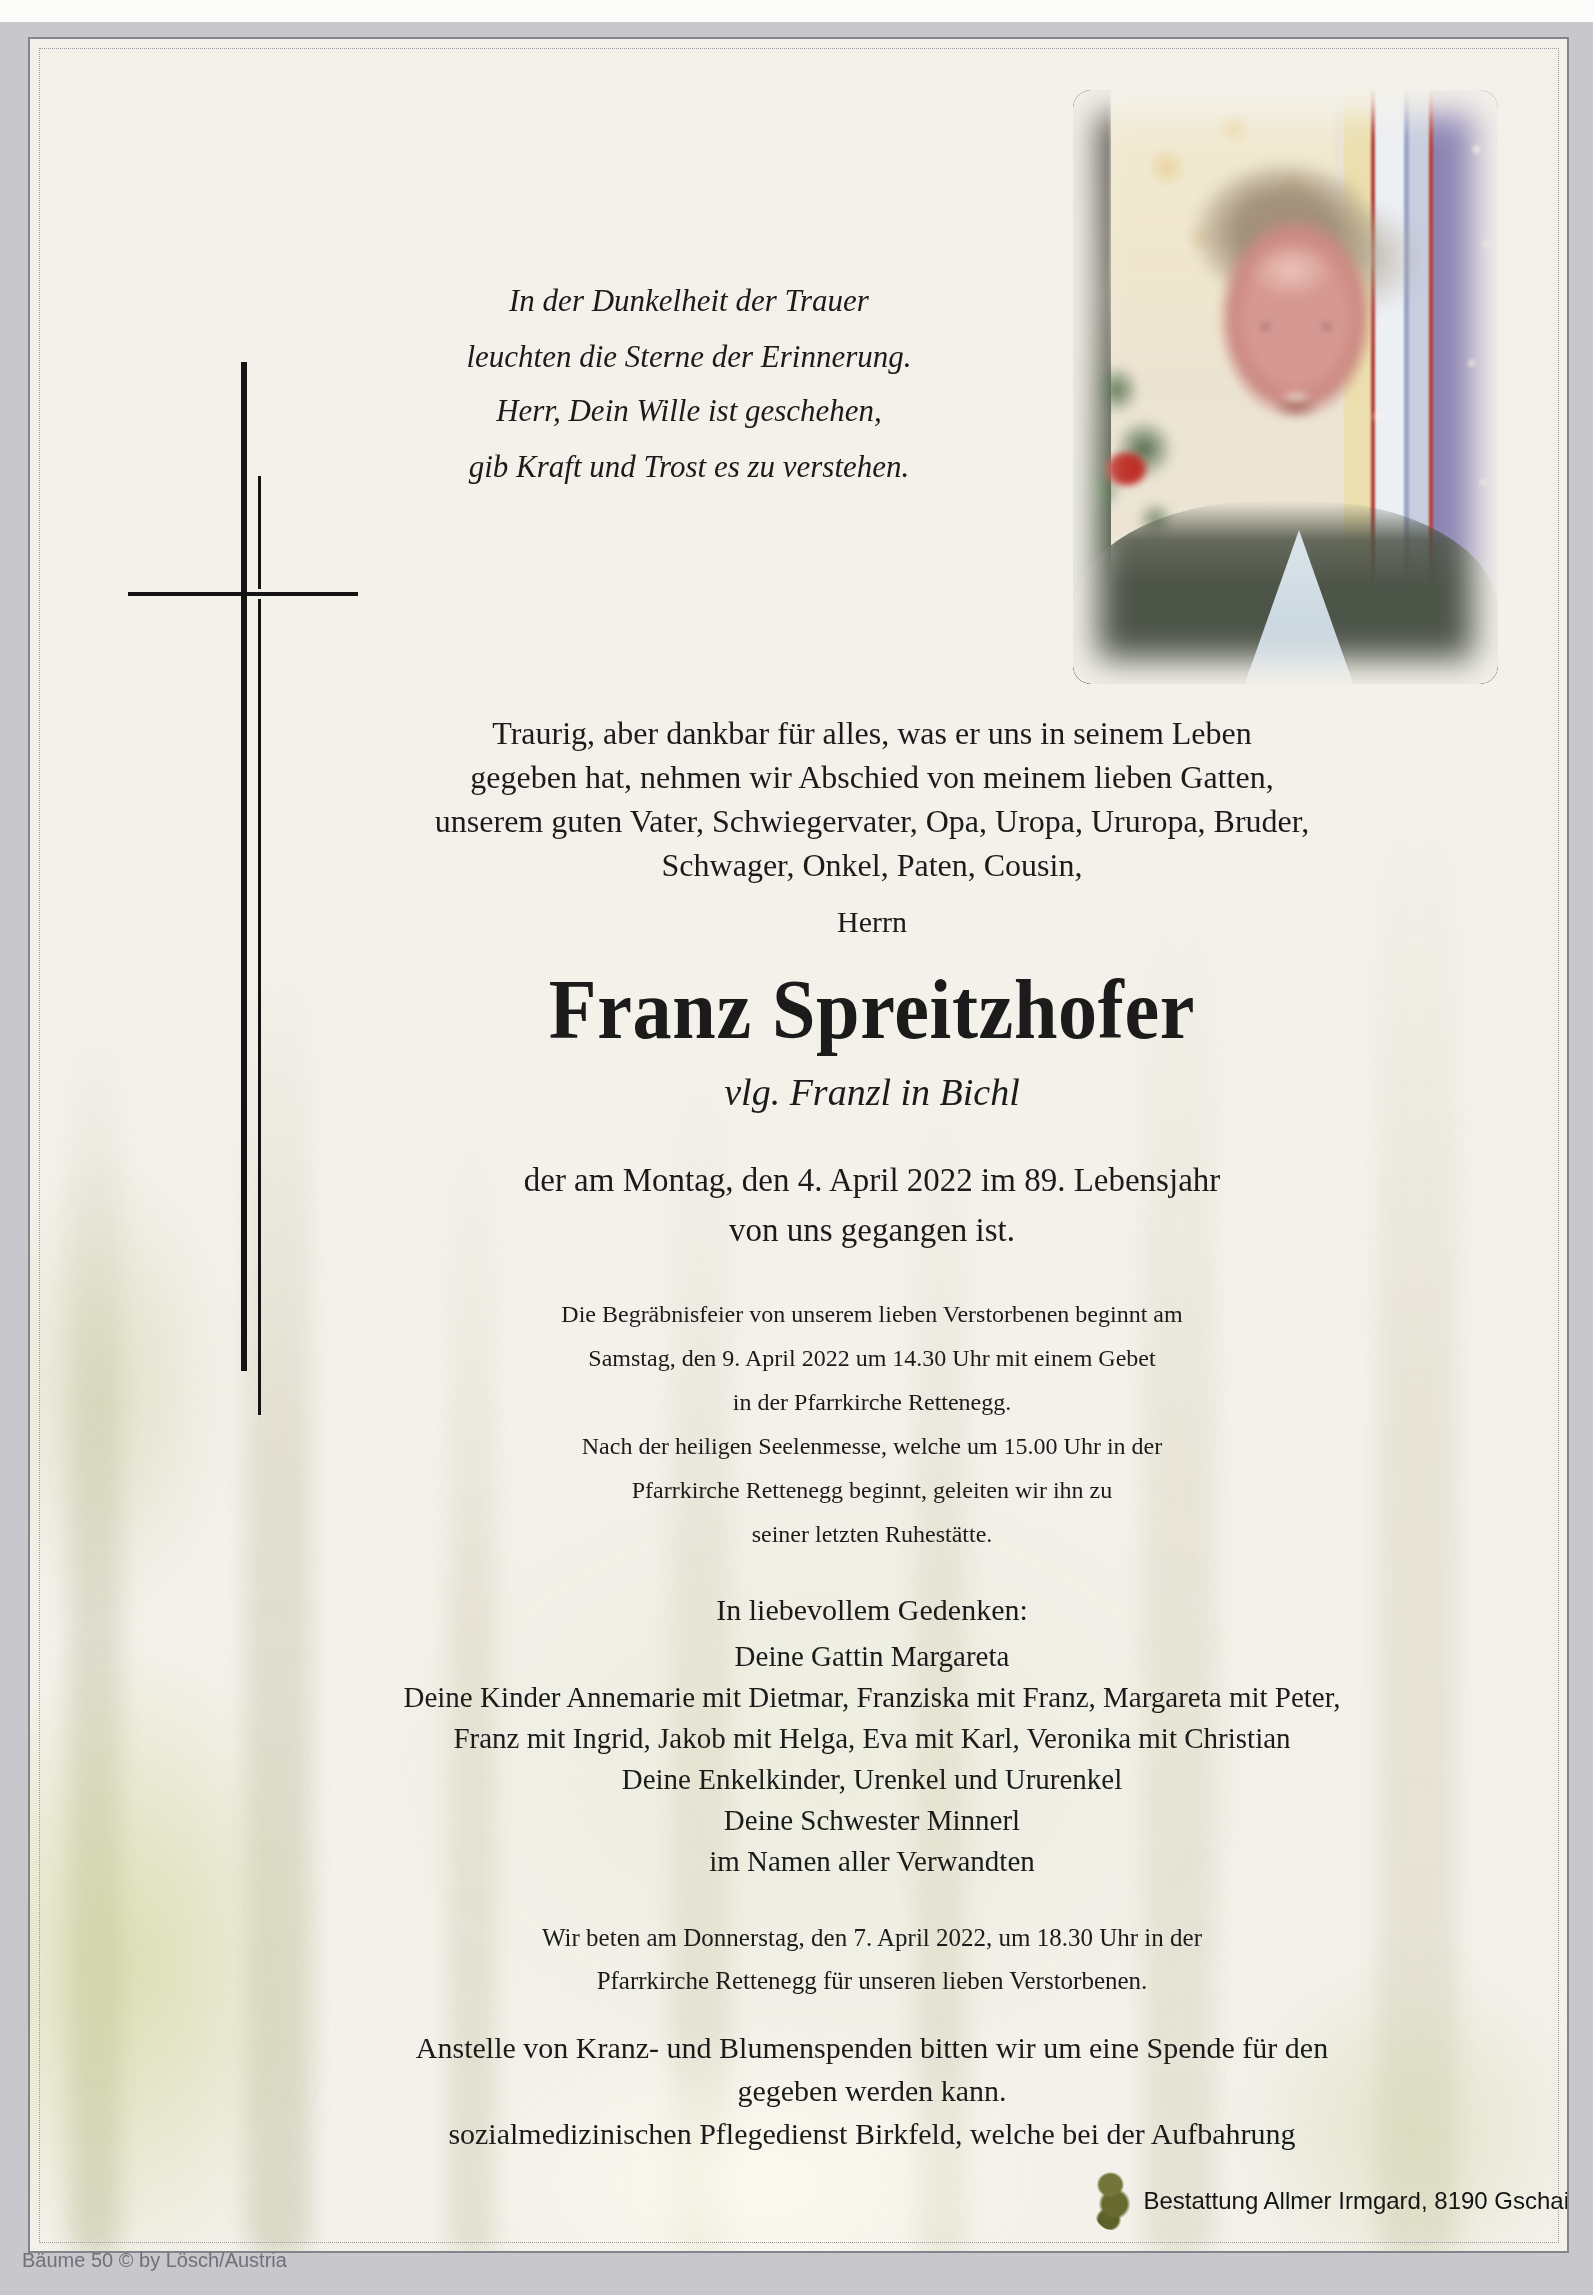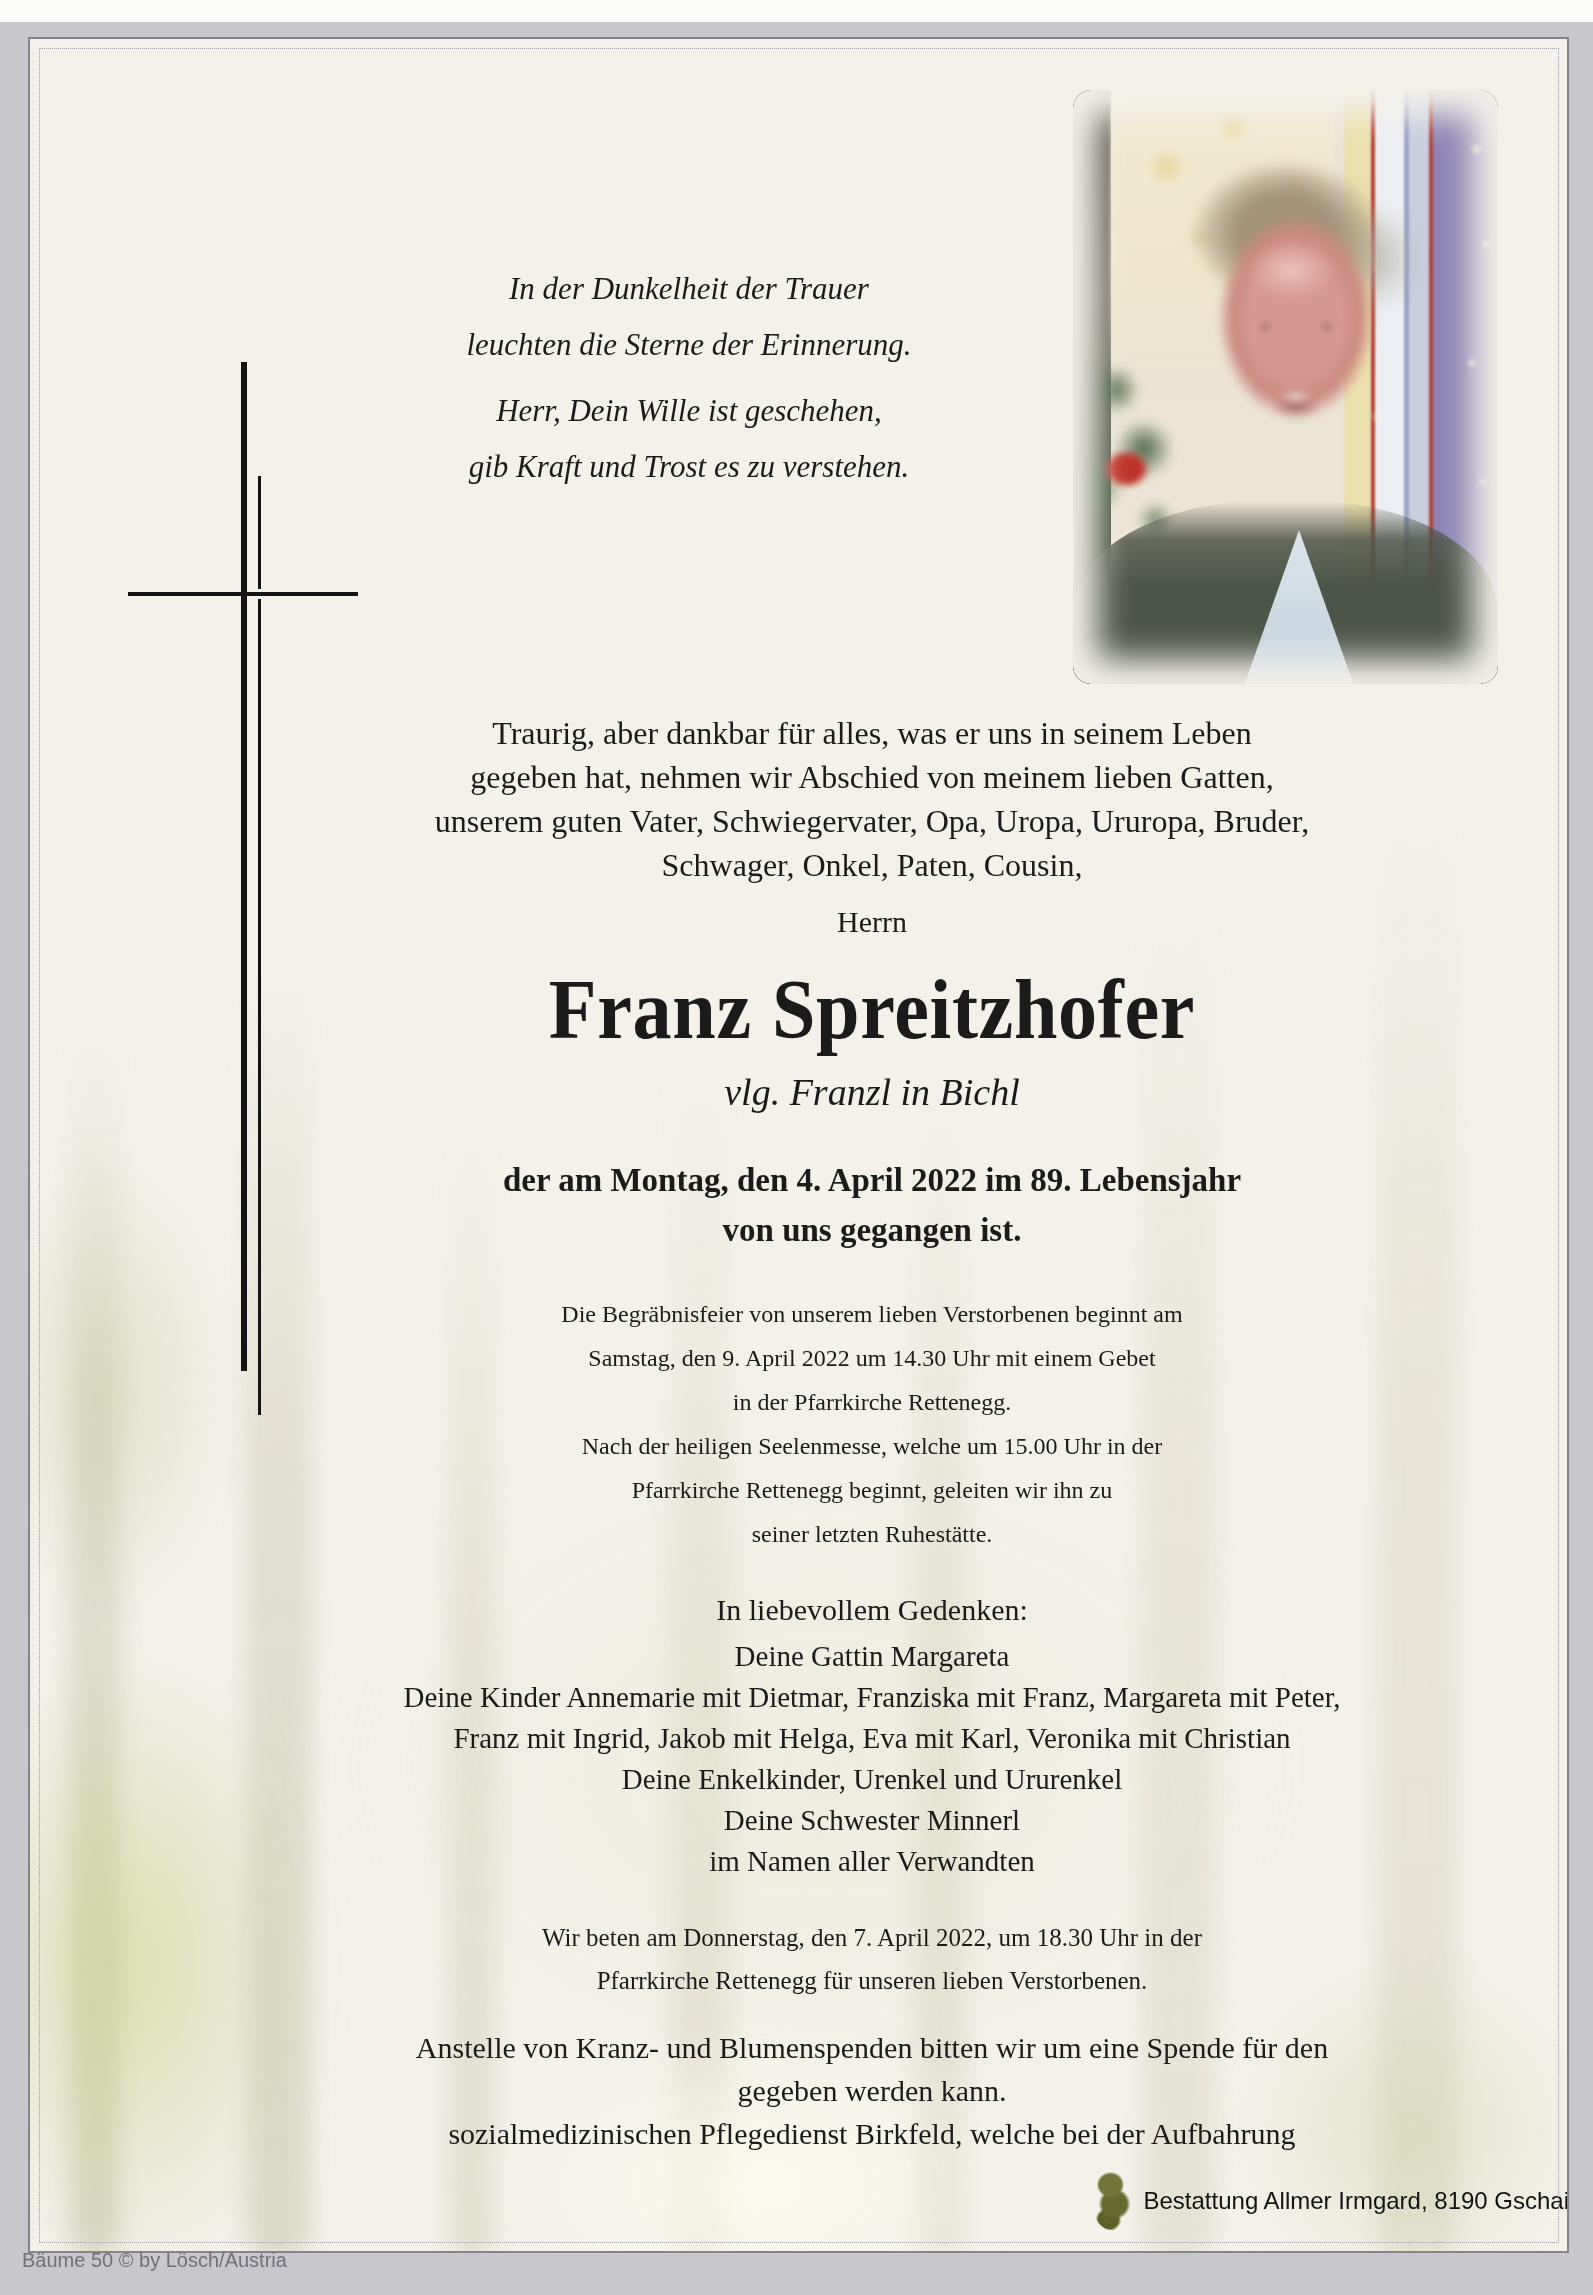--- a/index.html
+++ b/index.html
@@ -96,27 +96,27 @@
     background:linear-gradient(180deg, rgba(77,84,72,0) 0%, rgba(77,84,72,0.85) 39px, #4d5448 85px);
     border-radius:45% 45% 0 0 / 60% 60% 0 0; }
   .ph-shirt { left:141px; bottom:0; width:170px; height:154px;
     background:linear-gradient(180deg,#dbe4ea,#c3d2dd); 
     clip-path:polygon(18% 100%, 50% 0%, 82% 100%); filter:blur(1.3px); }
   .ph-feather { inset:0; border-radius:18.3px; box-shadow:inset 0 0 33px 25px #f3f1ea; }
 
   
   .tb { position:absolute; text-align:center; z-index:2; }
   .quote { left:201px; width:916px; font-style:italic; font-size:31px; line-height:56px; }
-  .q1 { top:222px; } .q2 { top:344px; }
+  .q1 { top:234px; } .q2 { top:344px; }
   .maincol { left:253px; width:1178px; }
   .intro   { top:672px; font-size:32px; line-height:44px;font-family:Liberation Serif, serif; }
   .salutation { top:862px; font-size:30px; line-height:41px; }
   .name { top:918px; font-size:85px; line-height:105px; font-weight:bold; transform:scaleX(0.92); letter-spacing:0.7px; }
   .vulgo { top:1028px; font-size:38px; line-height:51px; font-style:italic; }
-  .death { top:1116px; font-size:33px; line-height:50px;font-weight:bold; }
+  .death { top:1116px; font-size:33px; line-height:50px; }
   .funeral { top:1253px; font-size:24px; line-height:44px; }
   .gedenken { top:1550px; font-size:30px; line-height:41px; }
   .family { top:1597px; font-size:29px; line-height:41px; }
   .prayer { top:1877px; font-size:25px; line-height:43px; }
   .donation { top:1987px; font-size:30px; line-height:43px; }
   .seg-bold { font-weight:normal; }
 
   
   .footer { position:absolute; left:1062px; top:2133px; display:flex; align-items:center; gap:10.5px; z-index:2; }
   .fh-logo { width:41px; height:58px;

